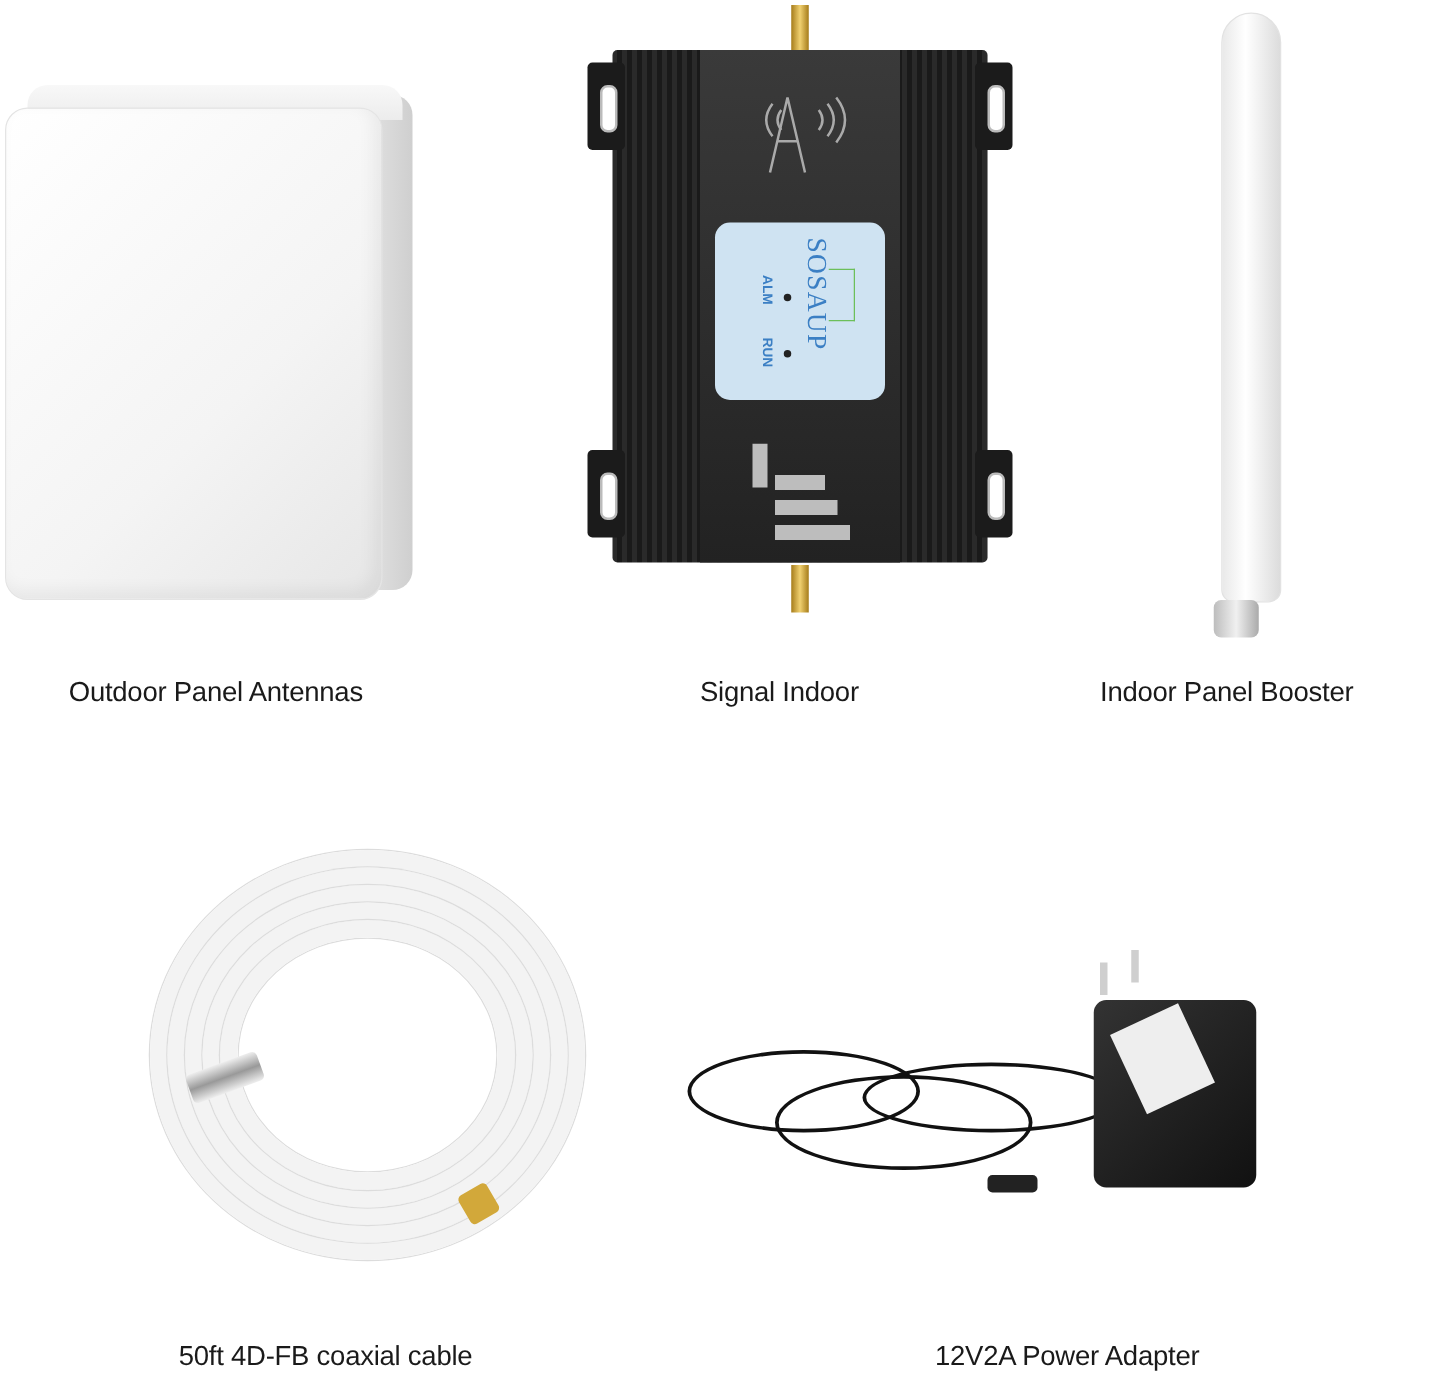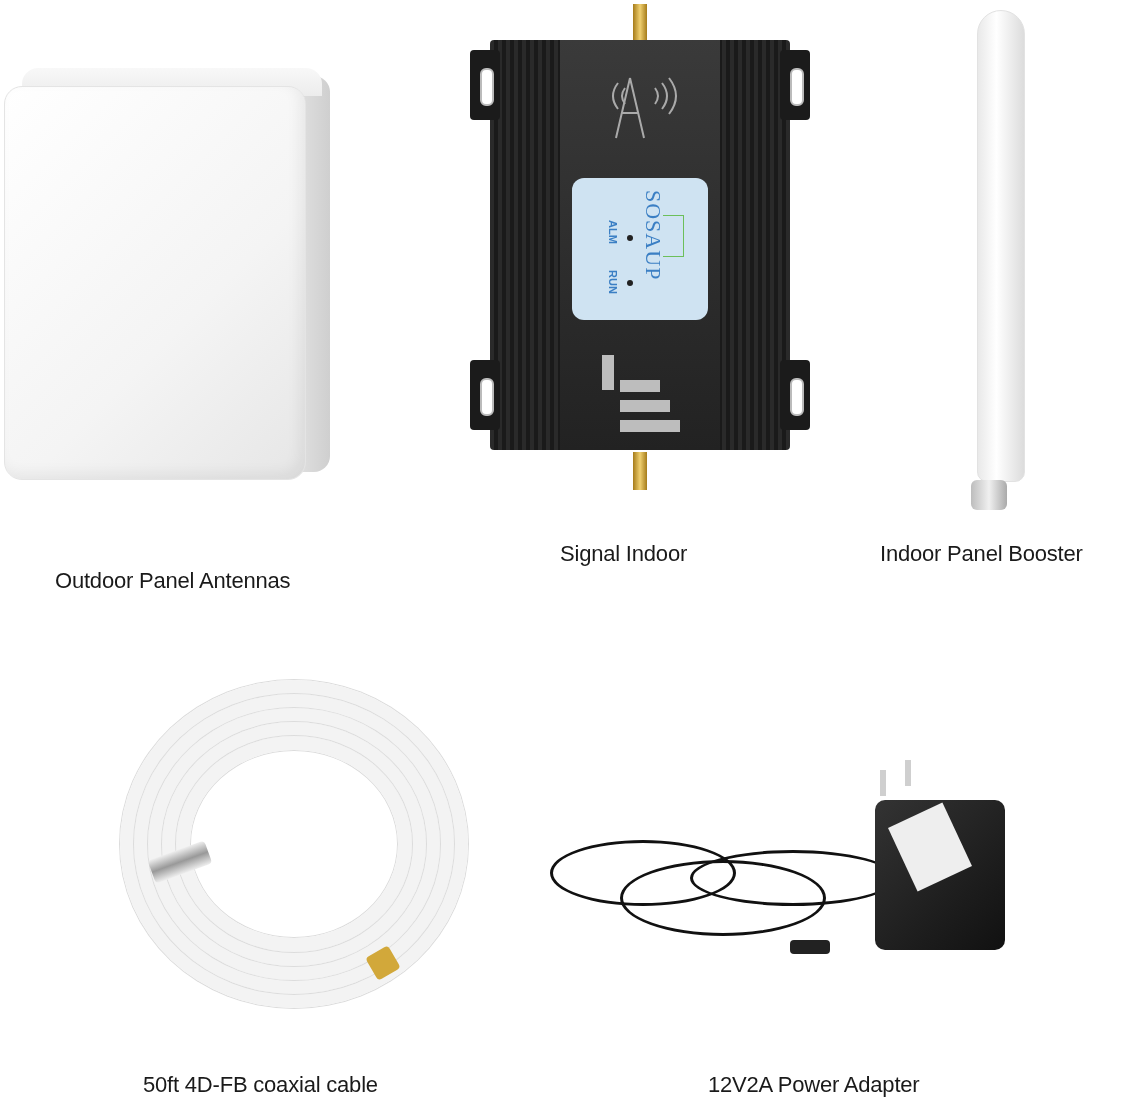--- a/index.html
+++ b/index.html
@@ -43,21 +43,21 @@
   .adapter .cord { position:absolute; border:3px solid #111; border-radius:50%; }
 </style>
 </head>
 <body>
 
 <div class="panel">
   <div class="side"></div>
   <div class="top"></div>
   <div class="face"></div>
 </div>
-<div class="label" style="left:55px; top:541px;margin-top:27px;">Outdoor Panel Antennas</div>
+<div class="label" style="left:55px; top:541px;">Outdoor Panel Antennas</div>
 
 <div class="connector" style="left:633px; top:4px;"></div>
 <div class="booster">
   <div class="body"></div>
   <div class="center"></div>
   <div class="ear" style="left:-20px; top:10px;"></div>
   <div class="ear" style="left:290px; top:10px;"></div>
   <div class="ear" style="left:-20px; top:320px;"></div>
   <div class="ear" style="left:290px; top:320px;"></div>
   <svg style="position:absolute; left:110px; top:28px;" width="90" height="80">
@@ -102,13 +102,13 @@
 <div class="adapter">
   <div class="cord" style="left:10px; top:80px; width:180px; height:60px;"></div>
   <div class="cord" style="left:80px; top:100px; width:200px; height:70px;"></div>
   <div class="cord" style="left:150px; top:90px; width:200px; height:50px;"></div>
   <div style="position:absolute; left:250px; top:180px; width:40px; height:14px; background:#222; border-radius:4px;"></div>
   <div class="prong" style="left:340px; top:10px;"></div>
   <div class="prong" style="left:365px; top:0px;"></div>
   <div class="brick"></div>
   <div class="sticker"></div>
 </div>
-<div class="label" style="left:708px; top:1072px;">12V2A Power Adapter</div>
+<div class="label" style="left:748px; top:1072px;">12V2A Power Adapter</div>
 
 </body></html>

